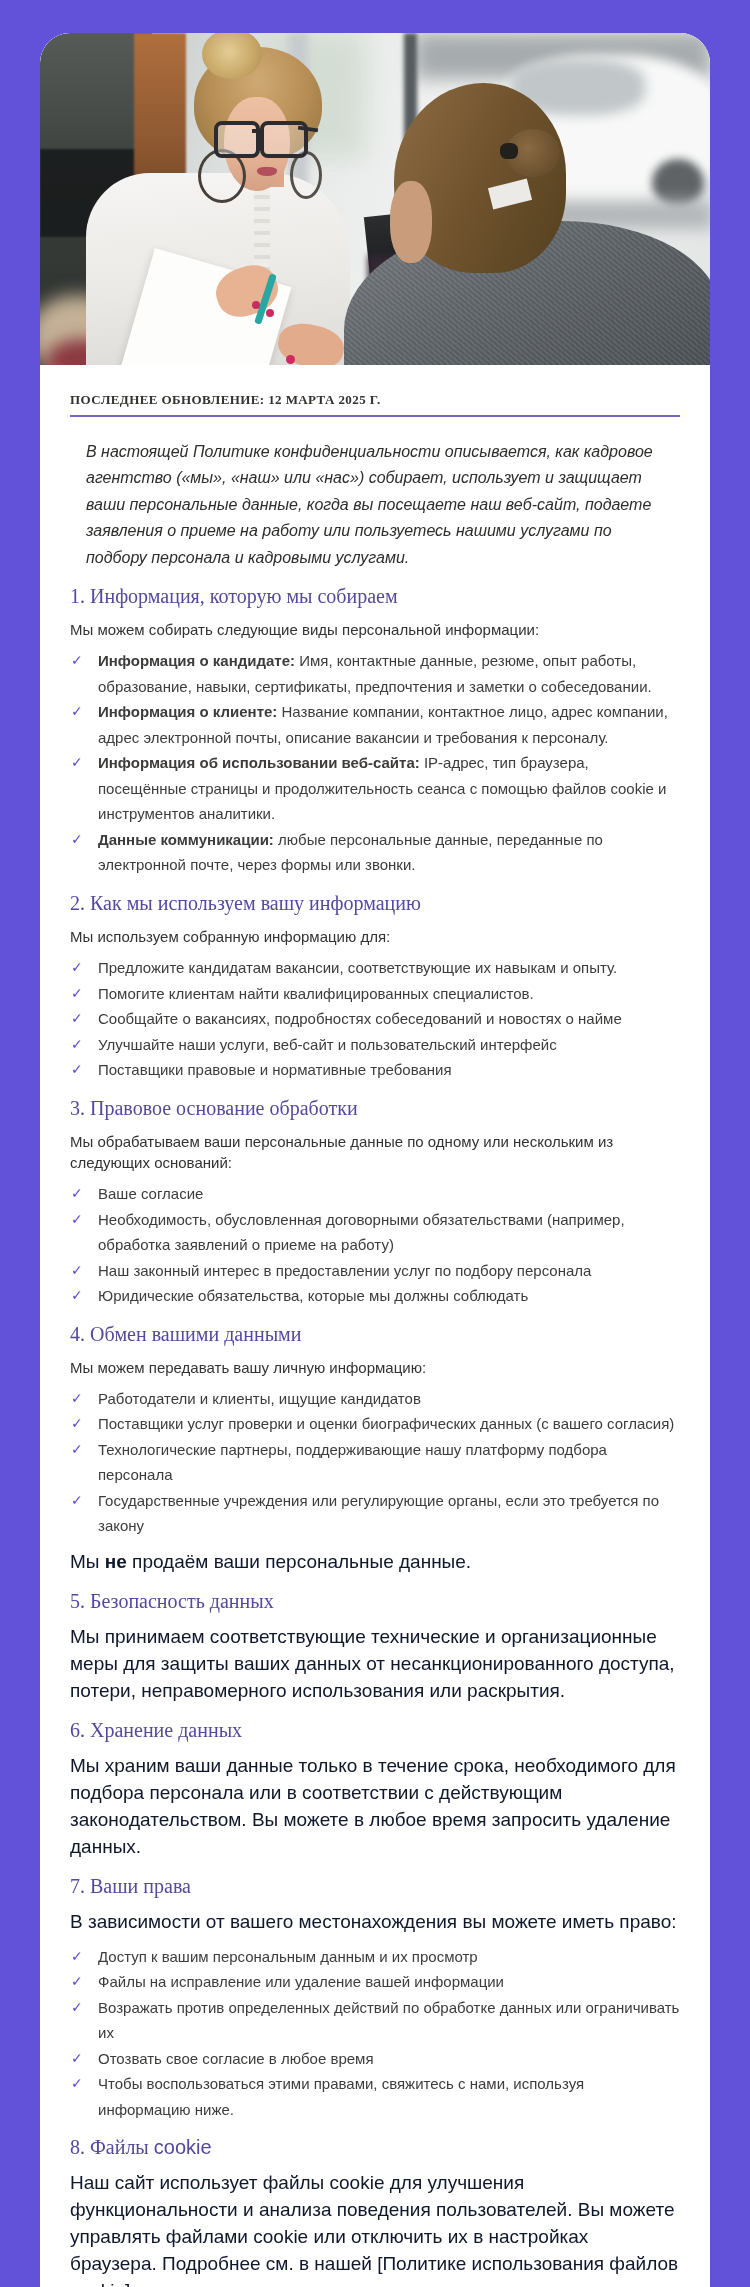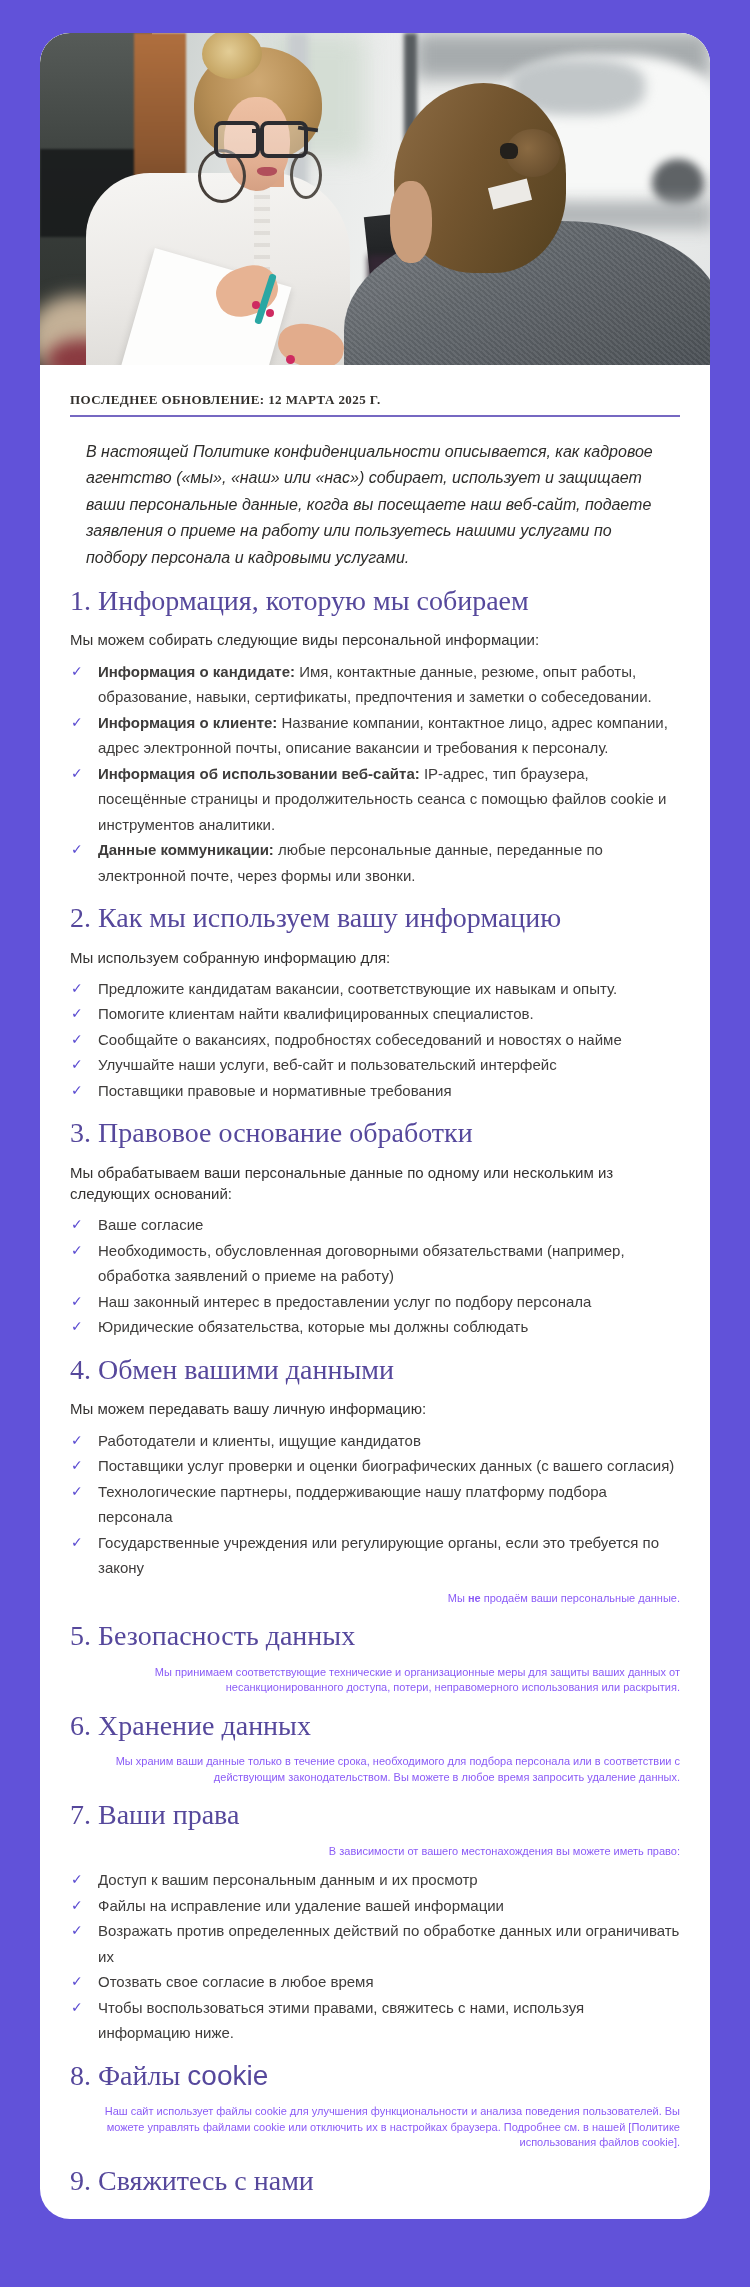--- a/index.html
+++ b/index.html
@@ -70,24 +70,24 @@
 
   
   .content{padding:20px 30px 20px;}
   h1{margin:0;font-family:"Liberation Serif","DejaVu Serif",serif;font-weight:400;
      font-size:29px;line-height:1.25;color:#232120;letter-spacing:.2px;}
   .updated{margin-top:7px;font-family:"Liberation Serif","DejaVu Serif",serif;font-weight:700;
      font-size:13px;letter-spacing:.4px;color:#34312e;}
   .rule{margin-top:7px;height:2px;background:#7668c2;}
   .intro{margin:22px 16px 0;font-style:italic;font-size:16px;line-height:1.65;color:#2e2d2b;}
   h2{margin:12px 0 0;font-family:"Liberation Serif","DejaVu Serif",serif;font-weight:400;
-     font-size:28px;line-height:1.3;color:#56489c;}
+     font-size:20px;line-height:1.3;color:#56489c;}
   h2 .latin{font-family:"Liberation Sans","DejaVu Sans",sans-serif;}
   .lead{margin:10px 0 0;font-size:15px;line-height:1.42;font-weight:400;color:#343231;}
-  .body-p{margin:10px 0 0;font-size:11px;line-height:1.42;color:#8b5cf6;text-align:right;}
+  .body-p{margin:10px 0 0;font-size:19px;line-height:1.42;color:#0f172a;}
   .list{margin:8px 0 0;}
   .item{position:relative;padding-left:28px;font-size:15px;line-height:1.7;color:#3e3c3b;}
   .check{position:absolute;left:1px;top:1px;color:#5a4bd1;font-weight:700;font-size:14px;}
   .bseg{font-weight:700;}
 </style>
 </head>
 <body>
 
 <div class="page">
   <div class="card">

